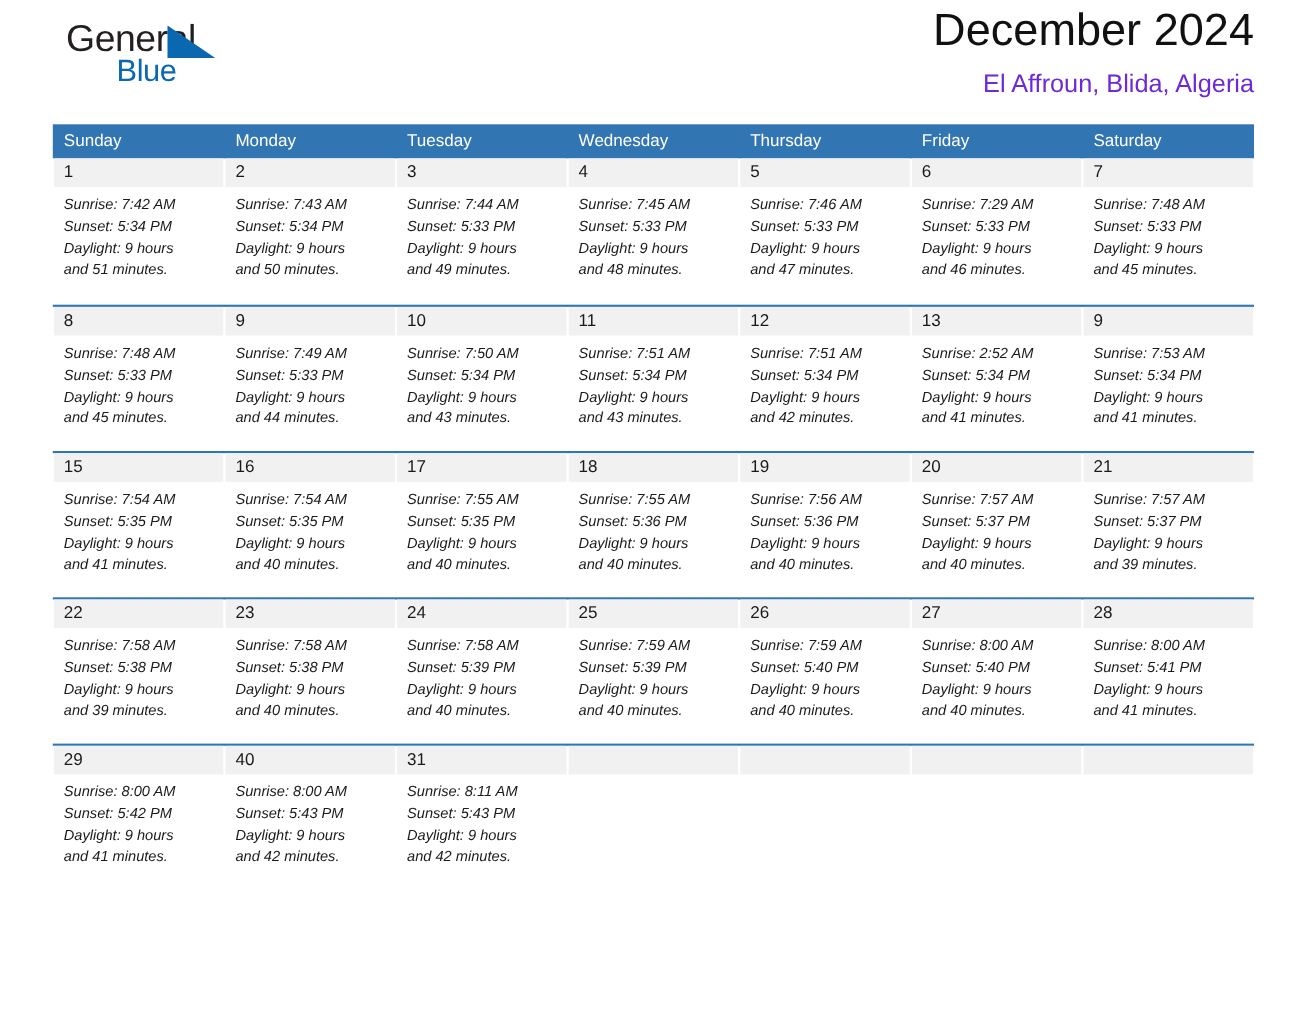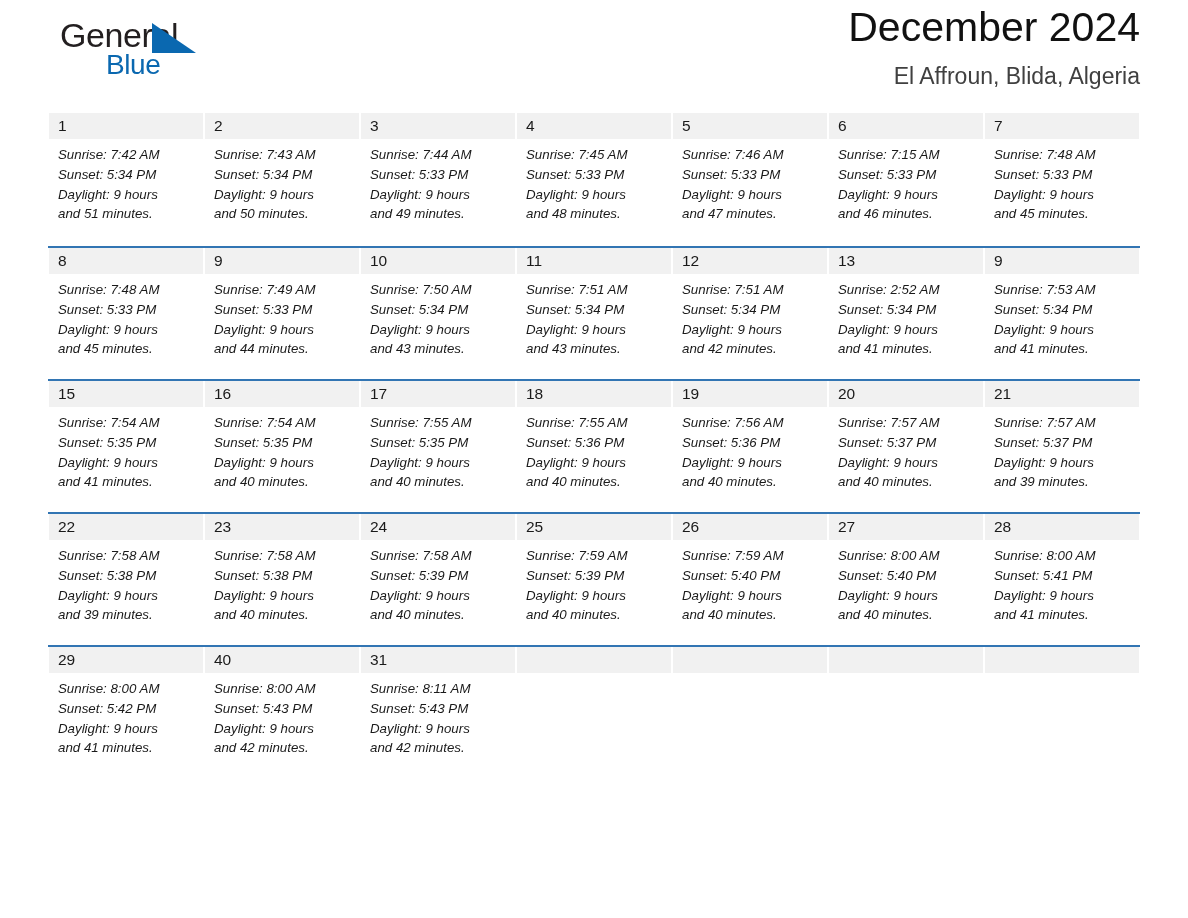--- a/index.html
+++ b/index.html
@@ -75,21 +75,21 @@
     line-height: 47px;
     font-weight: 400;
     color: #111111;
     letter-spacing: 0px;
   }
   .cal-subtitle {
     margin-top: 12px;
     font-size: 23px;
     line-height: 27px;
     font-weight: 400;
-    color: #404040;
+    color: #6d28d9;
   }
 
   
   .calendar {
     width: 1092px;
   }
   .weekdays {
     display: grid;
     grid-template-columns: repeat(7, 1fr);
     background: #3275b3;
@@ -151,20 +151,29 @@
 
     <div class="titles">
       <div class="cal-title">December 2024</div>
       <div class="cal-subtitle">El Affroun, Blida, Algeria</div>
     </div>
 
   </div>
 
   <div class="calendar">
 
+    <div class="weekdays">
+      <div class="weekday">Sunday</div>
+      <div class="weekday">Monday</div>
+      <div class="weekday">Tuesday</div>
+      <div class="weekday">Wednesday</div>
+      <div class="weekday">Thursday</div>
+      <div class="weekday">Friday</div>
+      <div class="weekday">Saturday</div>
+    </div>
 
     <div class="week first">
       <div class="day-cell">
         <div class="day-number-band">1</div>
         <div class="day-info">
           <div>Sunrise: 7:42 AM</div>
           <div>Sunset: 5:34 PM</div>
           <div>Daylight: 9 hours</div>
           <div>and 51 minutes.</div>
         </div>
@@ -201,21 +210,21 @@
         <div class="day-info">
           <div>Sunrise: 7:46 AM</div>
           <div>Sunset: 5:33 PM</div>
           <div>Daylight: 9 hours</div>
           <div>and 47 minutes.</div>
         </div>
       </div>
       <div class="day-cell">
         <div class="day-number-band">6</div>
         <div class="day-info">
-          <div>Sunrise: 7:15 AM</div>
+          <div>Sunrise: 7:29 AM</div>
           <div>Sunset: 5:33 PM</div>
           <div>Daylight: 9 hours</div>
           <div>and 46 minutes.</div>
         </div>
       </div>
       <div class="day-cell">
         <div class="day-number-band">7</div>
         <div class="day-info">
           <div>Sunrise: 7:48 AM</div>
           <div>Sunset: 5:33 PM</div>

